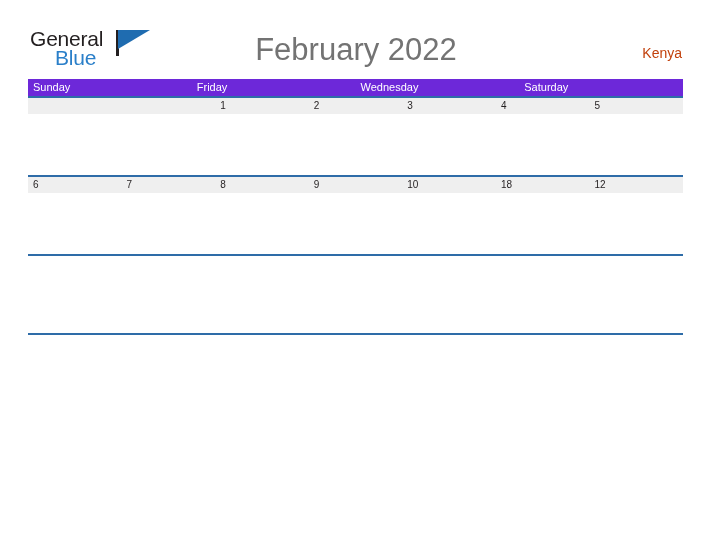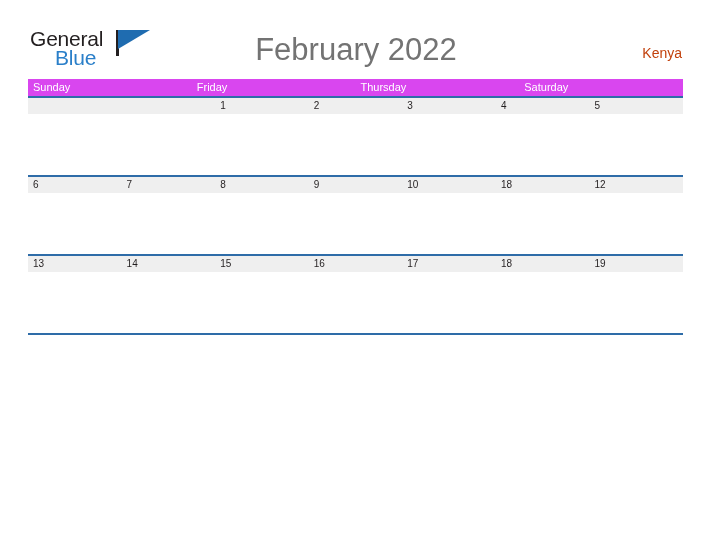--- a/index.html
+++ b/index.html
@@ -95,21 +95,21 @@
   
   .calendar {
     position: absolute;
     left: 28px;
     top: 79px;
     width: 655px;
   }
 
   .weekday-row {
     display: flex;
-    background: #d946ef;
+    background: #6d28d9;
     height: 17px;
   }
   .weekday-cell {
     flex: 1 1 0;
     color: #ffffff;
     font-size: 11px;
     line-height: 17px;
     padding-left: 5px;
     box-sizing: border-box;
     white-space: nowrap;
@@ -165,21 +165,21 @@
 
     <div class="region">Kenya</div>
 
   </div>
 
   <div class="calendar">
 
     <div class="weekday-row">
       <div class="weekday-cell">Sunday</div>
       <div class="weekday-cell">Friday</div>
-      <div class="weekday-cell">Thursday</div>
+      <div class="weekday-cell">Wednesday</div>
       <div class="weekday-cell">Saturday</div>
     </div>
 
     <div class="week-row">
       <div class="date-strip">
         <div class="date-cell"></div>
         <div class="date-cell"></div>
         <div class="date-cell">1</div>
         <div class="date-cell">2</div>
         <div class="date-cell">3</div>
@@ -212,29 +212,20 @@
         <div class="event-cell"></div>
         <div class="event-cell"></div>
         <div class="event-cell"></div>
         <div class="event-cell"></div>
         <div class="event-cell"></div>
         <div class="event-cell"></div>
       </div>
     </div>
 
     <div class="week-row">
-      <div class="date-strip">
-        <div class="date-cell">13</div>
-        <div class="date-cell">14</div>
-        <div class="date-cell">15</div>
-        <div class="date-cell">16</div>
-        <div class="date-cell">17</div>
-        <div class="date-cell">18</div>
-        <div class="date-cell">19</div>
-      </div>
       <div class="event-strip">
         <div class="event-cell"></div>
         <div class="event-cell"></div>
         <div class="event-cell"></div>
         <div class="event-cell"></div>
         <div class="event-cell"></div>
         <div class="event-cell"></div>
         <div class="event-cell"></div>
       </div>
     </div>

